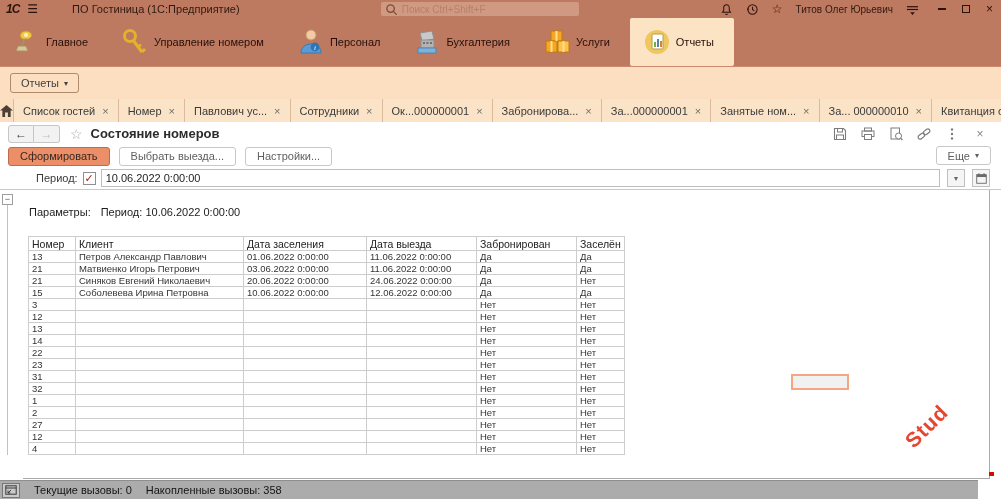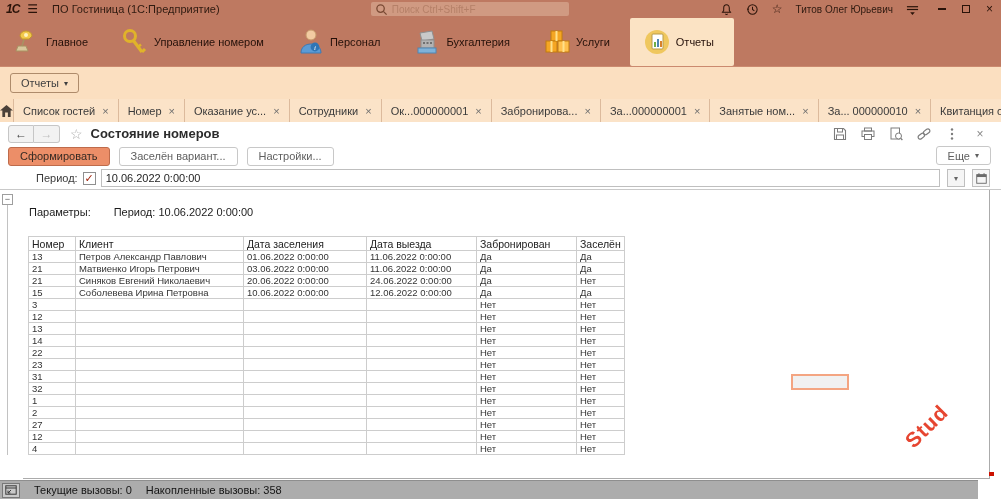--- a/index.html
+++ b/index.html
@@ -4,21 +4,21 @@
 <style>
   * { box-sizing: border-box; margin: 0; padding: 0; }
   html,body { width:1001px; height:499px; }
   body { font-family:"Liberation Sans", sans-serif; background:#fff; position:relative; overflow:hidden; }
 
   
   .titlebar { position:absolute; left:0; top:0; width:1001px; height:18px;
     background:#BE7961; display:flex; align-items:center; color:#2E1A10; font-size:11px; }
   .tb-logo { font-weight:bold; font-style:italic; font-size:12px; margin:0 8px 0 6px; color:#2A1309; letter-spacing:-1px;}
   .tb-burger { font-size:12px; margin-right:14px; color:#2A1309; cursor:default;}
-  .tb-title { white-space:nowrap; }
+  .tb-title { white-space:nowrap;margin-left:20px; }
   .tb-search { width:198px; height:14px; background:#D09A82; border-radius:2px; margin-left:auto;
     display:flex; align-items:center; font-size:10px; color:#B58068; padding-left:4px; gap:4px;}
   .tb-right { margin-left:auto; display:flex; align-items:center; gap:13px; margin-right:8px;}
   .tb-ico { width:13px; height:13px; display:flex; align-items:center; justify-content:center; }
   .tb-user { font-size:10px; white-space:nowrap; }
   .winctl { display:flex; gap:16px; align-items:center; margin-left:6px;}
   .wc-min { width:8px; height:2px; background:#2A1309; }
   .wc-max { width:8px; height:8px; border:1px solid #2A1309; }
   .wc-close { font-size:12px; color:#2A1309; line-height:10px;}
   .star-glyph { font-size:12px; color:#2A1309; }
@@ -72,21 +72,21 @@
     display:flex; align-items:center; padding-left:4px;}
   .per-dd, .per-cal { width:18px; height:18px; border:1px solid #BFBFBF; background:#F5F5F5;
     display:flex; align-items:center; justify-content:center; font-size:8px; color:#666; margin-left:2px;}
 
   .rw-content { position:absolute; left:0; top:67px; width:100%; height:290px; border-top:1px solid #C9C9C9; background:#fff;}
   .collapse-box { position:absolute; left:2px; top:4px; width:11px; height:11px; border:1px solid #9E9E9E;
     font-size:9px; color:#555; display:flex; align-items:center; justify-content:center; line-height:9px; background:#fff;}
   .group-line { position:absolute; left:7px; top:15px; width:1px; height:250px; background:#C2C2C2; }
   .sheet { position:absolute; left:23px; top:0; width:967px; height:289px; background:#fff;
     border-right:1px solid #ABABAB; border-bottom:1px solid #ABABAB; }
-  .params { position:absolute; left:6px; top:16px; font-size:11px; color:#1C1C1C; display:flex; gap:23px;}
+  .params { position:absolute; left:6px; top:16px; font-size:11px; color:#1C1C1C; display:flex; gap:10px;}
   table.sheet-tbl { position:absolute; left:5px; top:46px; border-collapse:collapse; table-layout:fixed; }
   .sheet-tbl th, .sheet-tbl td { border:1px solid #CDCDCD; font-weight:normal; text-align:left;
     padding:0 3px; overflow:hidden; white-space:nowrap; }
   .sheet-tbl th { font-size:10.5px; height:14px; color:#222; }
   .sheet-tbl td { font-size:9.5px; height:11.5px; color:#333; }
   .sel-box { position:absolute; left:768px; top:184px; width:58px; height:16px; border:2px solid #F4A582; background:#F1F1F1;}
   .stud { position:absolute; left:874px; top:214px; width:80px; transform:rotate(-45deg); transform-origin:center;
     color:#E64530; font-size:21px; font-weight:bold; letter-spacing:1px;}
   .reddot { position:absolute; left:966px; top:282px; width:5px; height:4px; background:#CC1100; }
 
@@ -213,21 +213,21 @@
   <div style="display:flex; align-items:stretch; flex:1;">
       <div class="tab">
     <span>Список гостей</span>
     <span class="tab-close">×</span>
   </div>
       <div class="tab">
     <span>Номер</span>
     <span class="tab-close">×</span>
   </div>
       <div class="tab">
-    <span>Оказание ус...</span>
+    <span>Павлович ус...</span>
     <span class="tab-close">×</span>
   </div>
       <div class="tab">
     <span>Сотрудники</span>
     <span class="tab-close">×</span>
   </div>
       <div class="tab">
     <span>Ок...000000001</span>
     <span class="tab-close">×</span>
   </div>
@@ -295,21 +295,21 @@
         </svg>
       <span class="hicon hicon-x">×</span>
     </div>
   </div>
 
   <div class="rw-toolbar">
     <button class="btn generate">
         <span>Сформировать</span>
       </button>
     <button class="btn">
-        <span>Заселён вариант...</span>
+        <span>Выбрать выезда...</span>
       </button>
     <button class="btn">
         <span>Настройки...</span>
       </button>
     <button class="btn more">
         <span>Еще</span>
         <span style="font-size:8px;">▾</span>
       </button>
   </div>
 

